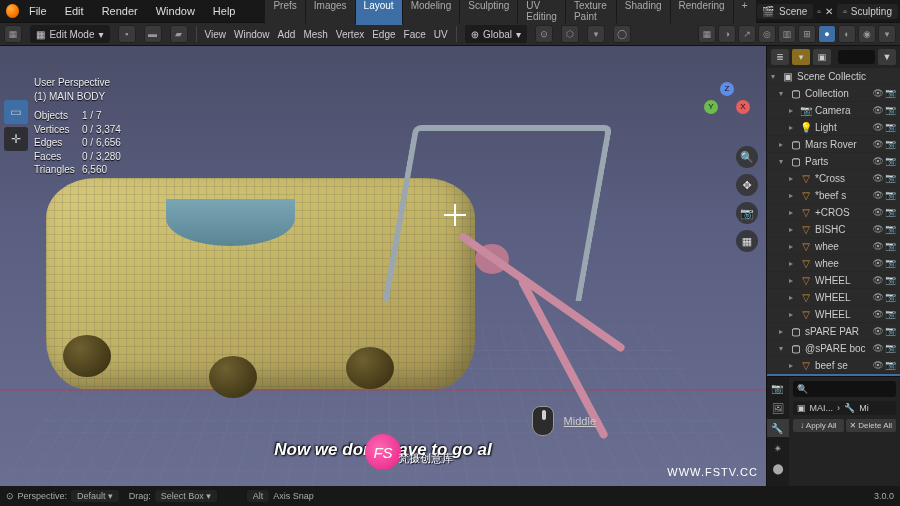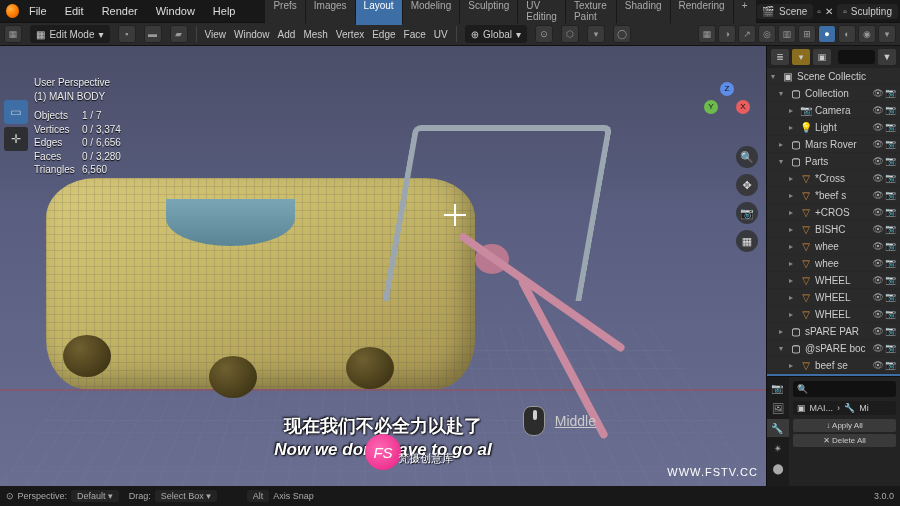--- a/index.html
+++ b/index.html
@@ -70,21 +70,21 @@
 
 
 .cursor3d { position:absolute; left:58%; top:36%; width:22px; height:22px; }
 .cursor3d:before,.cursor3d:after { content:""; position:absolute; background:#fff; }
 .cursor3d:before { left:10px; top:0; width:2px; height:22px; }
 .cursor3d:after { top:10px; left:0; height:2px; width:22px; }
 
 
 .subtitle-cn { position:absolute; bottom:48px; left:50%; transform:translateX(-50%); font-size:18px; font-weight:bold; color:#fff; text-shadow:1px 1px 2px #000,-1px -1px 2px #000; }
 .subtitle-en { position:absolute; bottom:26px; left:50%; transform:translateX(-50%); font-size:17px; font-weight:bold; font-style:italic; color:#fff; text-shadow:1px 1px 2px #000,-1px -1px 2px #000; }
-.mouse-hint { position:absolute; bottom:50px; right:170px; display:flex; align-items:center; gap:10px; font-size:14px; color:#ccc; z-index:5;text-decoration:underline; }
+.mouse-hint { position:absolute; bottom:50px; right:170px; display:flex; align-items:center; gap:10px; font-size:11px; color:#ccc; z-index:5;text-decoration:underline; }
 .mouse-img { width:22px; height:30px; border:1px solid #999; border-radius:8px 8px 10px 10px; background:#2c2c2c; position:relative; }
 .mouse-img:before { content:""; position:absolute; left:9px; top:3px; width:4px; height:10px; background:#d0d0d0; border-radius:2px; }
 
 
 .watermark { position:absolute; bottom:16px; left:50%; transform:translateX(-50%); width:36px; height:36px; border-radius:50%; background:radial-gradient(circle at 40% 40%, #ff68b4, #e61e82); display:flex; align-items:center; justify-content:center; color:#fff; font-style:italic; font-weight:normal; font-size:15px; }
 .wm-text { position:absolute; bottom:20px; left:52%; color:#fff; font-size:11px; text-shadow:1px 1px 1px #000; }
 .wm-url { position:absolute; bottom:8px; right:8px; color:#fff; font-size:11px; letter-spacing:1px; }
 
 
 .outliner-head { height:22px; background:#232323; display:flex; align-items:center; padding:0 4px; gap:3px; }
@@ -106,21 +106,21 @@
 .ic-light { color:#d6d63a; }
 
 
 .props { height:110px; background:#232323; display:flex; border-top:1px solid #111; }
 .prop-tabs { width:22px; background:#1c1c1c; display:flex; flex-direction:column; gap:2px; padding-top:2px; }
 .prop-tabs .pt { height:18px; display:flex; align-items:center; justify-content:center; font-size:10px; color:#aaa; cursor:pointer; }
 .prop-tabs .pt.active { background:#3a3a3a; color:#5d8de8; }
 .prop-body { flex:1; padding:4px; font-size:9px; }
 .prop-search { height:16px; background:#111; border-radius:3px; margin-bottom:4px; display:flex; align-items:center; padding:0 4px; color:#777; }
 .breadcrumb { background:#1c1c1c; padding:2px 4px; border-radius:2px; margin-bottom:4px; display:flex; gap:4px; align-items:center; }
-.mod-btns { display:flex; gap:2px;flex-direction:column; }
+.mod-btns { display:flex; gap:2px; }
 .mod-btn { flex:1; background:#3a3a3a; padding:2px 3px; border-radius:2px; text-align:center; cursor:pointer; font-size:8px; }
 
 
 .statusbar { position:absolute; bottom:0; left:0; right:0; height:20px; background:#181818; display:flex; align-items:center; font-size:9px; padding:0 6px; gap:10px; color:#aaa; }
 .status-item { display:flex; align-items:center; gap:4px; }
 .status-box { background:#232323; padding:1px 6px; border-radius:3px; }
 </style>
 </head>
 <body>
 
@@ -236,21 +236,20 @@
       <div class="sbtn">✥</div>
       <div class="sbtn">📷</div>
       <div class="sbtn">▦</div>
     </div>
 
     <div class="mouse-hint">
       <div class="mouse-img"></div>
       <span>Middle</span>
     </div>
 
-    <div class="subtitle-cn">现在我们不必全力以赴了</div>
     <div class="subtitle-en">Now we don't have to go al</div>
     <div class="watermark">FS</div>
     <div class="wm-text">梵摄创意库</div>
     <div class="wm-url">WWW.FSTV.CC</div>
   </div>
 
   <div class="right-panel">
     <div class="outliner-head">
       <span class="hbtn">≣</span>
       <span class="hbtn gold">▾</span>

